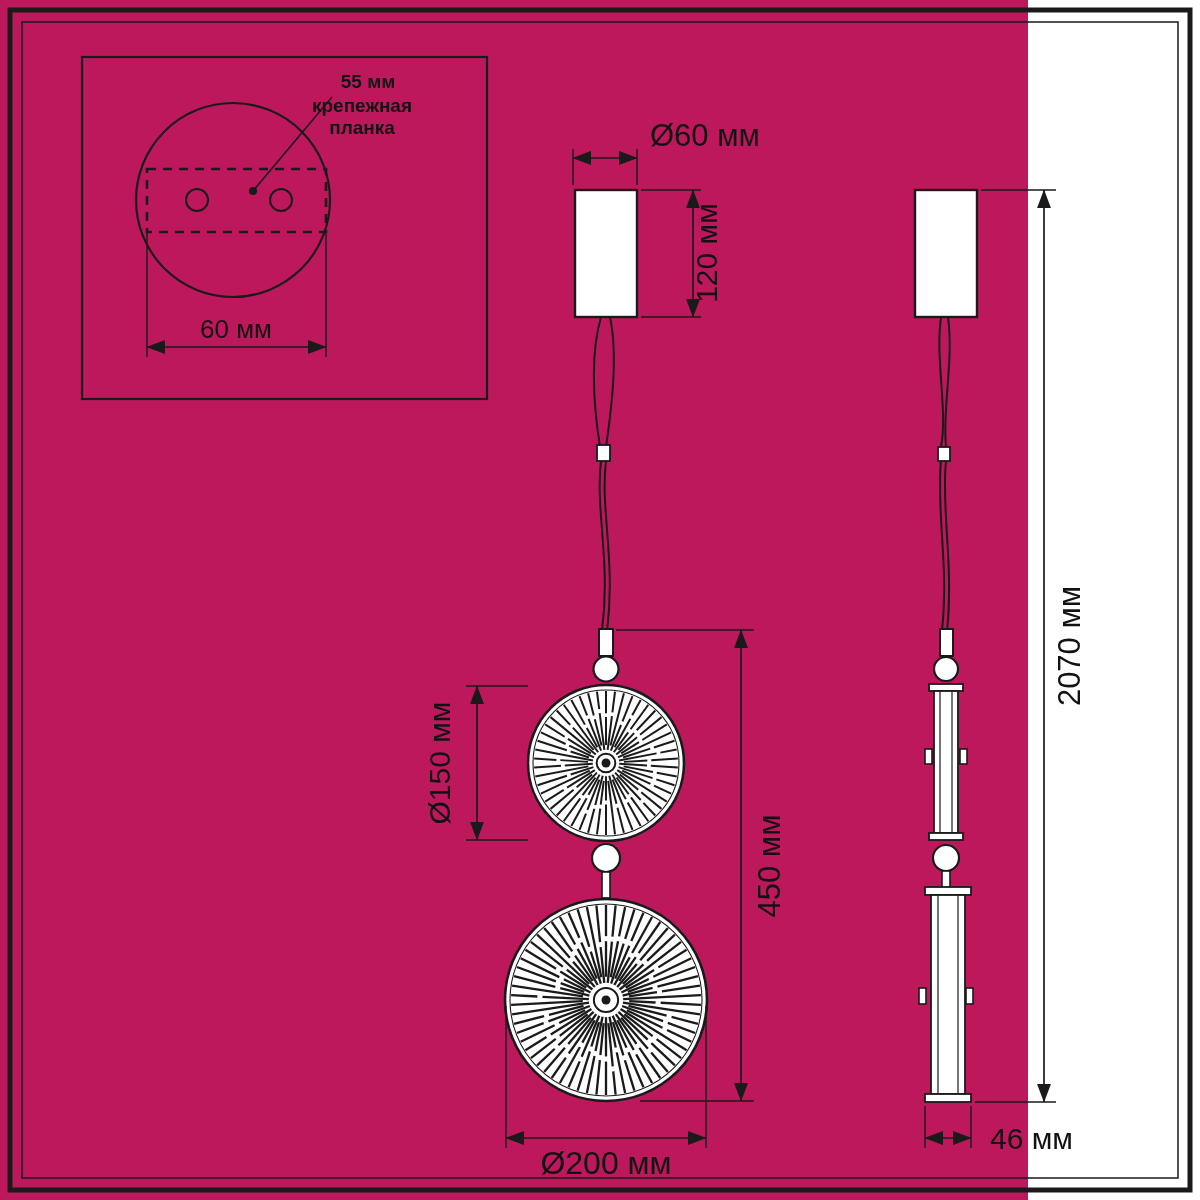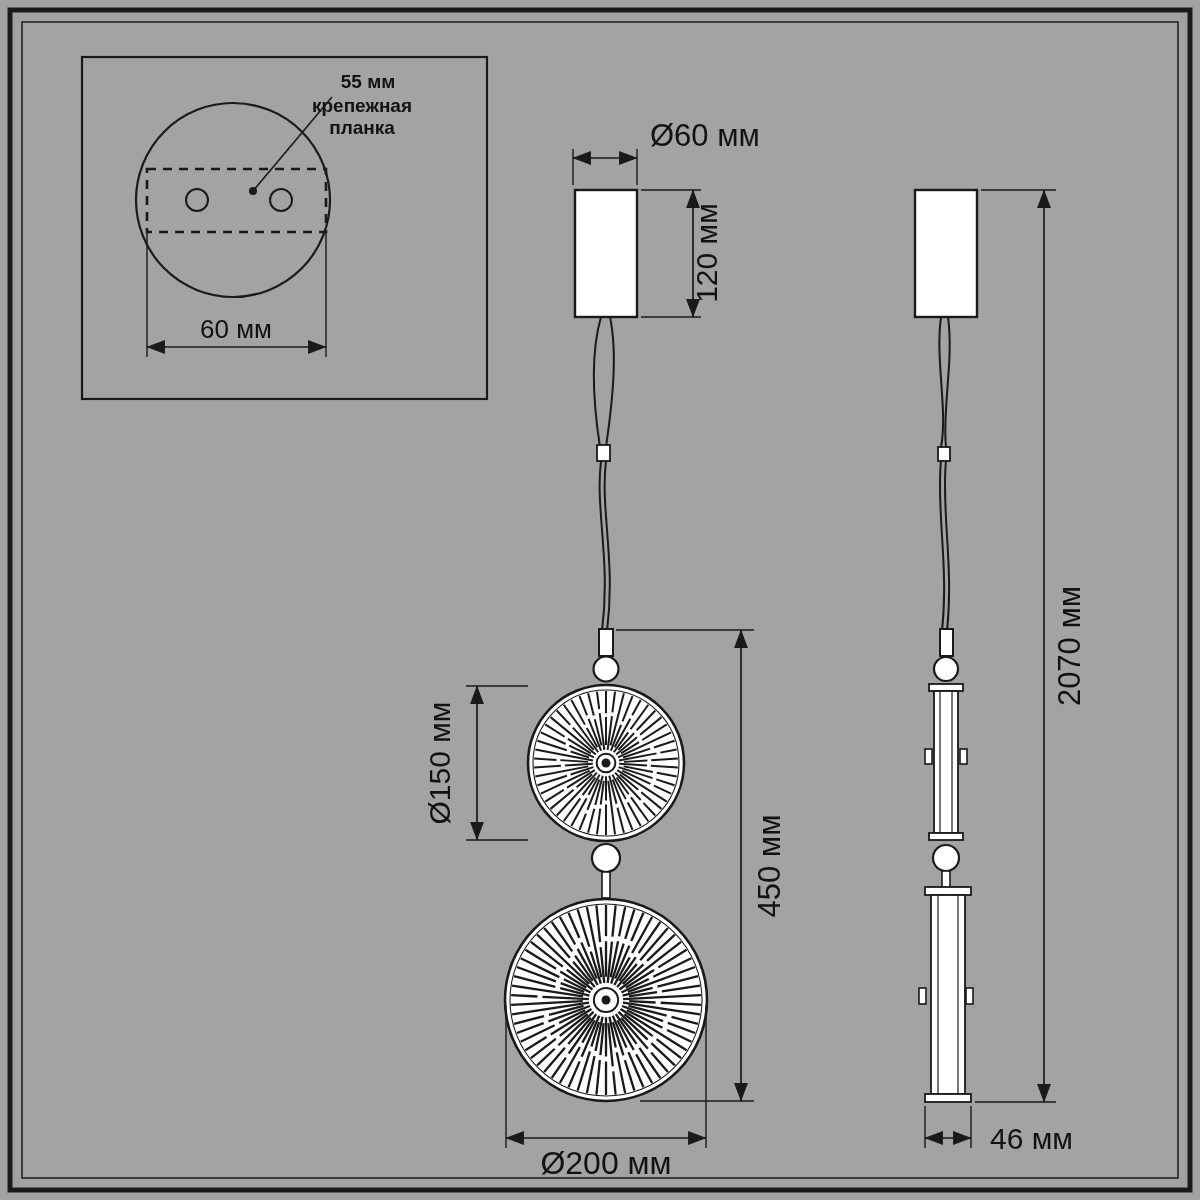--- a/index.html
+++ b/index.html
@@ -1,16 +1,16 @@
 <!DOCTYPE html>
 <html><head>
 <meta charset="utf-8">
 <style>
   html,body{margin:0;padding:0;background:#ffffff;}
-  .page{width:1200px;height:1200px;position:relative;background:#a3a3a3;}
+  .page{width:1028px;height:1200px;position:relative;background:#be185d;}
   svg{display:block}
   text{font-family:"Liberation Sans","DejaVu Sans",sans-serif;fill:#121212;}
   .ln{stroke:#1a1a1a;fill:none;}
   .shape{stroke:#1a1a1a;fill:#ffffff;}
   .dimtxt{font-size:30px;}
   .bigtxt{font-size:31px;}
   .smallbold{font-size:19px;font-weight:bold;}
 </style>
 </head>
 <body>

